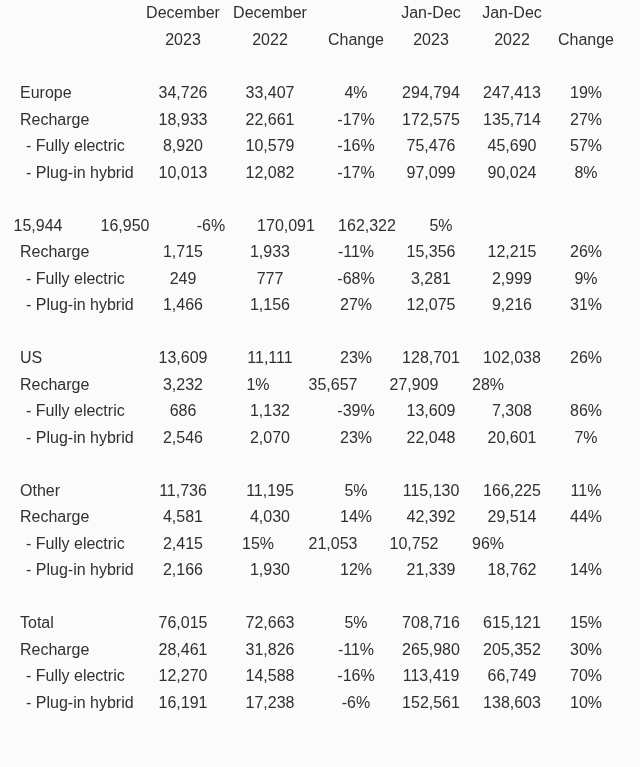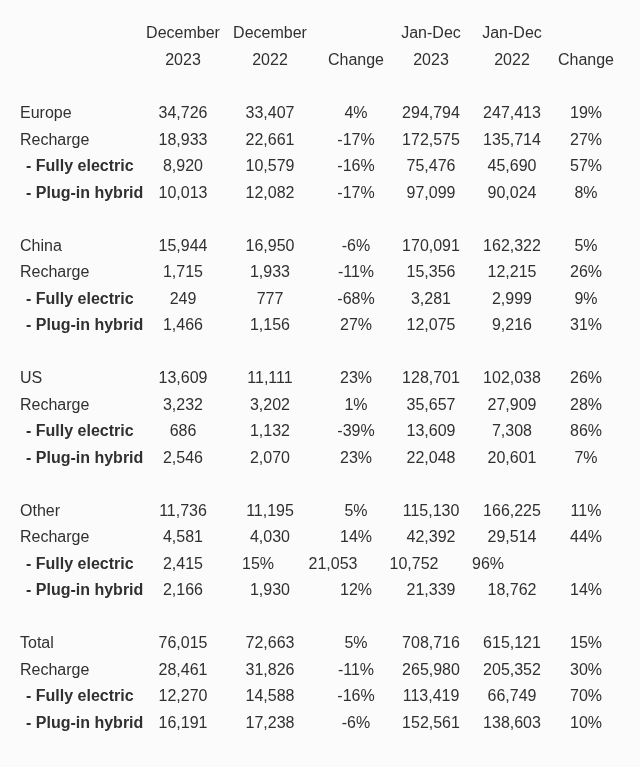--- a/index.html
+++ b/index.html
@@ -5,30 +5,30 @@
   html, body { margin: 0; padding: 0; }
   body {
     width: 640px;
     height: 767px;
     background: #fbfbfb;
     color: #303030;
     font-family: "Liberation Sans", sans-serif;
     font-size: 16px;
     overflow: hidden;
   }
-  .page { padding-top: 20px; }
+  .page { }
 
   .header { display: flex; margin-bottom: 27px; }
   .hcell { text-align: center; }
   .hline { height: 26.5px; line-height: 26.5px; white-space: nowrap; }
 
   .row { display: flex; height: 26.5px; }
   .cell { line-height: 26.5px; white-space: nowrap; }
   .label { width: 145px; padding-left: 20px; box-sizing: border-box; text-align: left; }
-  .label.indent { padding-left: 26px; font-weight: bold; }
+  .label.indent { padding-left: 26px; }
   .val { text-align: center; }
 
   .cL { width: 145px; }
   .c1 { width: 76px; }
   .c2 { width: 98px; }
   .c3 { width: 74px; }
   .c4 { width: 76px; }
   .c5 { width: 86px; }
   .c6 { width: 62px; }
 
@@ -104,21 +104,20 @@
     <div class="cell val c1">10,013</div>
     <div class="cell val c2">12,082</div>
     <div class="cell val c3">-17%</div>
     <div class="cell val c4">97,099</div>
     <div class="cell val c5">90,024</div>
     <div class="cell val c6">8%</div>
   </div>
 </div>
       <div class="section">
   <div class="row">
-    <div class="cell label">China</div>
     <div class="cell val c1">15,944</div>
     <div class="cell val c2">16,950</div>
     <div class="cell val c3">-6%</div>
     <div class="cell val c4">170,091</div>
     <div class="cell val c5">162,322</div>
     <div class="cell val c6">5%</div>
   </div>
 
   <div class="row">
     <div class="cell label">Recharge</div>
@@ -157,21 +156,20 @@
     <div class="cell val c2">11,111</div>
     <div class="cell val c3">23%</div>
     <div class="cell val c4">128,701</div>
     <div class="cell val c5">102,038</div>
     <div class="cell val c6">26%</div>
   </div>
 
   <div class="row">
     <div class="cell label">Recharge</div>
     <div class="cell val c1">3,232</div>
-    <div class="cell val c2">3,202</div>
     <div class="cell val c3">1%</div>
     <div class="cell val c4">35,657</div>
     <div class="cell val c5">27,909</div>
     <div class="cell val c6">28%</div>
   </div>
 
   <div class="row">
     <div class="cell label indent">- Fully electric</div>
     <div class="cell val c1">686</div>
     <div class="cell val c2">1,132</div>

